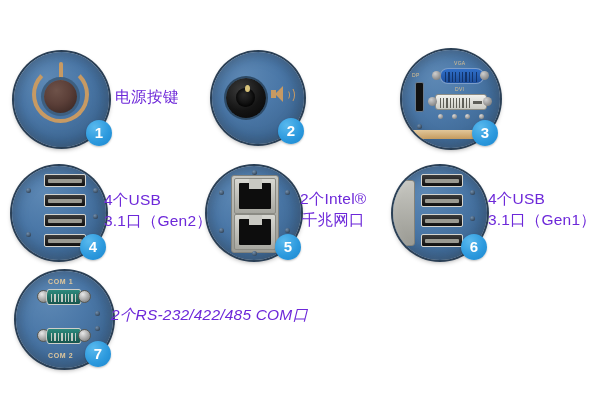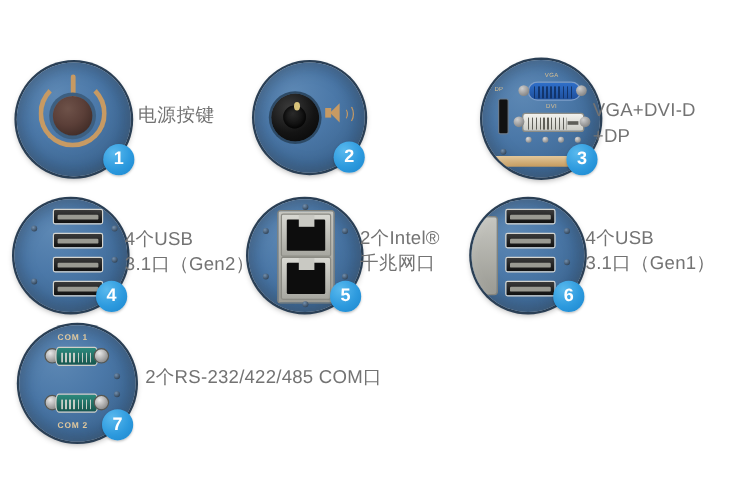--- a/index.html
+++ b/index.html
@@ -333,21 +333,21 @@
     font-family: "Liberation Sans", sans-serif;
     z-index: 40;
     box-shadow: 0 1px 2px rgba(0,0,0,.25);
   }
 
   
   .caption {
     position: absolute;
     font-size: 15.5px;
     line-height: 21px;
-    color: #737373;
+    color: #6d28d9;
     white-space: pre-line;
     letter-spacing: .2px;
     font-family: "Liberation Sans", "DejaVu Sans", sans-serif;
   }
   .caption.cjk { letter-spacing: .5px; }
 </style>
 </head>
 <body>
 
 <div id="stage">
@@ -404,22 +404,20 @@
         <b></b>
         <b></b>
         <b></b>
       </div>
       <div class="screw" style="left:15px; top:74px;"></div>
       <div class="tiny-label" style="left:11px; top:81px;">COM</div>
       <div class="gold-strip"></div>
     </div>
     <div class="badge" style="left:70px; top:70px;">3</div>
   </div>
-  <div class="caption" style="left:494px; top:82px;">VGA+DVI-D
-+DP</div>
 
   <div class="port-item" style="left:12px; top:166px;">
     <div class="disc" style="left:0; top:0; width:94px; height:94px;">
       <div class="usb" style="left:32px; top:8px;"></div>
       <div class="usb" style="left:32px; top:28px;"></div>
       <div class="usb" style="left:32px; top:48px;"></div>
       <div class="usb" style="left:32px; top:68px;"></div>
       <div class="screw" style="left:14px; top:22px;"></div>
       <div class="screw" style="left:14px; top:66px;"></div>
       <div class="screw" style="left:81px; top:22px;"></div>
@@ -443,21 +441,21 @@
       </div>
       <div class="screw" style="left:12px; top:24px;"></div>
       <div class="screw" style="left:12px; top:62px;"></div>
       <div class="screw" style="left:78px; top:24px;"></div>
       <div class="screw" style="left:78px; top:62px;"></div>
       <div class="screw" style="left:45px; top:4px;"></div>
       <div class="screw" style="left:45px; top:85px;"></div>
     </div>
     <div class="badge" style="left:68px; top:68px;">5</div>
   </div>
-  <div class="caption" style="left:300px; top:188px;">2个Intel®
+  <div class="caption" style="left:300px; top:188px;text-align:center;">2个Intel®
 千兆网口</div>
 
   <div class="port-item" style="left:393px; top:166px;">
     <div class="disc" style="left:0; top:0; width:94px; height:94px;">
       <div class="rj45-frame" style="left:-8px; top:14px; width:30px; height:66px;"></div>
       <div class="usb" style="left:28px; top:8px;"></div>
       <div class="usb" style="left:28px; top:28px;"></div>
       <div class="usb" style="left:28px; top:48px;"></div>
       <div class="usb" style="left:28px; top:68px;"></div>
       <div class="screw" style="left:77px; top:24px;"></div>
@@ -480,15 +478,15 @@
         <div class="jack l"></div>
         <div class="shell"></div>
         <div class="jack r"></div>
       </div>
       <div class="com-label" style="left:32px; top:81px;">COM 2</div>
       <div class="screw" style="left:79px; top:40px;"></div>
       <div class="screw" style="left:79px; top:55px;"></div>
     </div>
     <div class="badge" style="left:69px; top:70px;">7</div>
   </div>
-  <div class="caption" style="left:121px; top:304px;">2个RS-232/422/485 COM口</div>
+  <div class="caption" style="left:111px; top:304px;font-style:italic;">2个RS-232/422/485 COM口</div>
 
 </div>
 
 </body></html>

